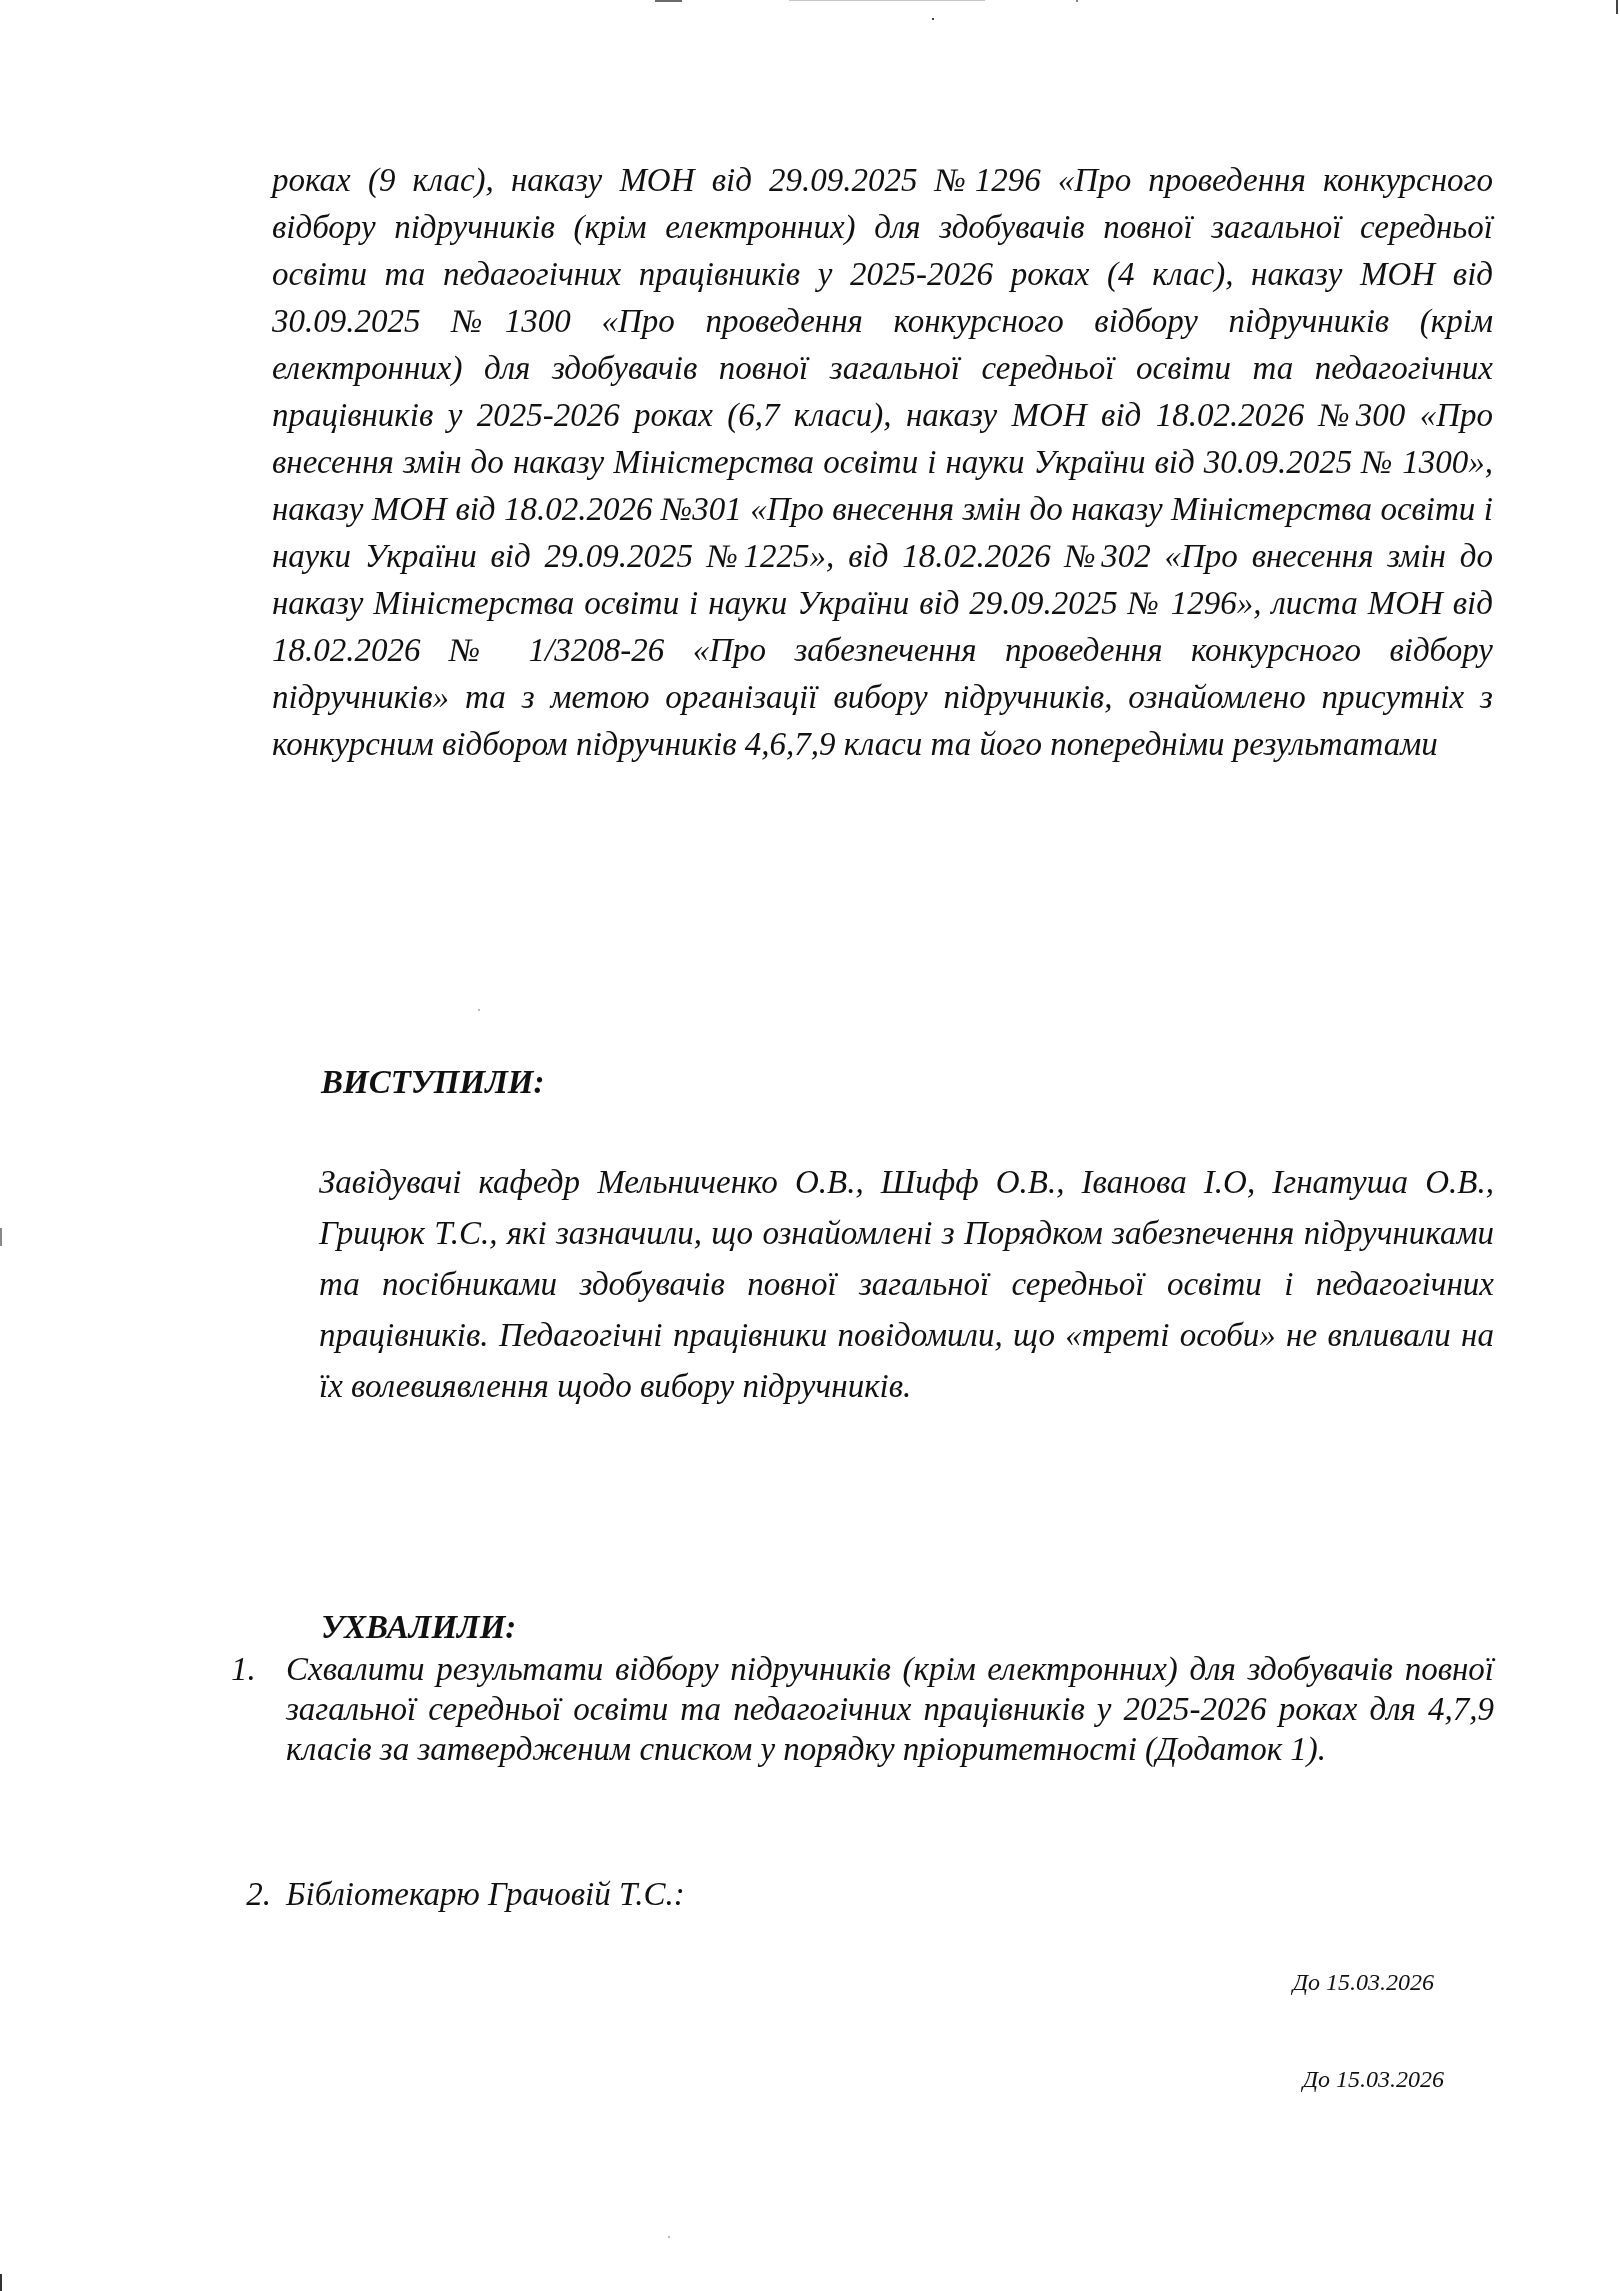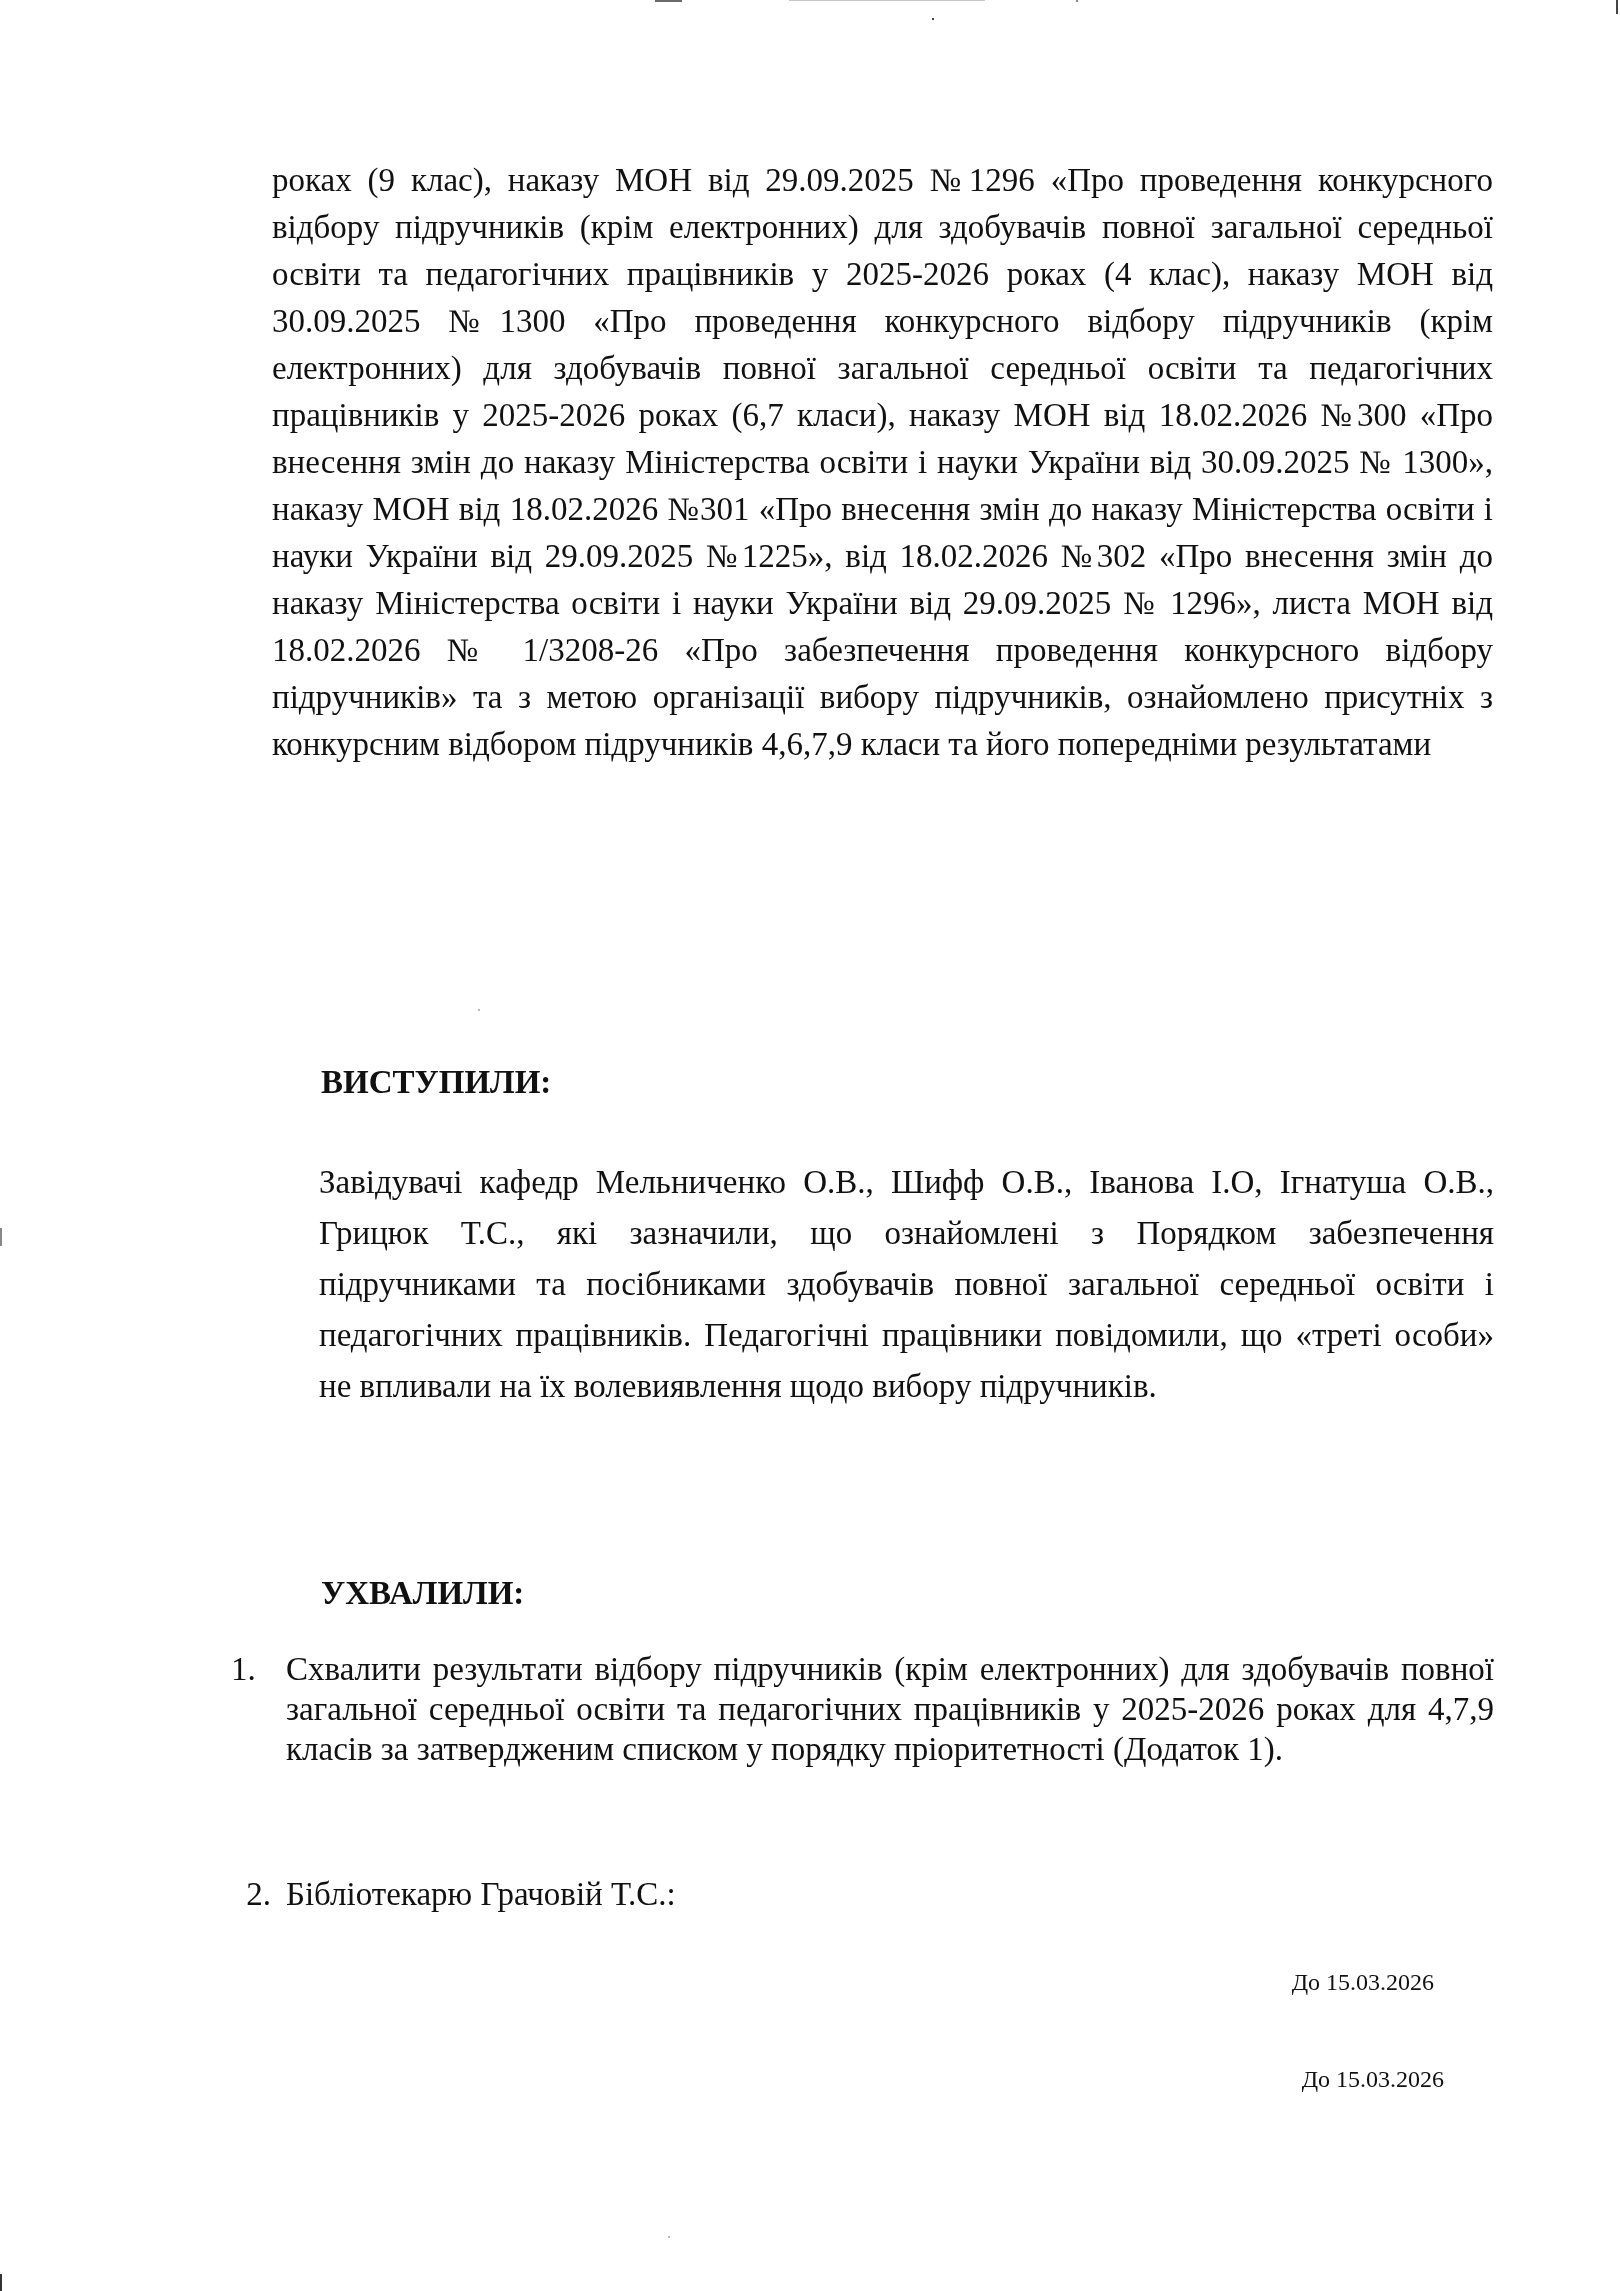--- a/index.html
+++ b/index.html
@@ -13,20 +13,21 @@
       position: relative;
       overflow: hidden;
       font-family: "Liberation Serif", "DejaVu Serif", serif;
       color: #111111;
     }
     .page {
       position: absolute;
       left: 0; top: 0;
       width: 1620px; height: 1898px;
       background: #ffffff;
+      font-style: italic;
     }
     
     .scan-mark { position: absolute; background: #9a9a9a; }
     .scan-mark.top1 { left: 655px; top: 0; width: 27.4px; height: 2px; background:#6a6a6a; }
     .scan-mark.top2 { left: 789px; top: 0; width: 196px; height: 1px; background:#c8c8c8; }
     .scan-mark.top3 { left: 932px; top: 17.6px; width: 2px; height: 2.9px; background:#444; }
     .scan-mark.top4 { left: 1076px; top: 0; width: 2px; height: 2px; background:#888; }
     .scan-mark.right { left: 1616px; top: 0; width: 2px; height: 13.7px; background:#444; }
     .scan-mark.left1 { left: 0; top: 1228px; width: 2px; height: 17.6px; background:#888; }
     .scan-mark.left2 { left: 0; top: 2274px; width: 2px; height: 17.6px; background:#333; }
@@ -47,21 +48,21 @@
       width: 1221px;
     }
     .heading {
       position: absolute;
       font-size: 33px;
       font-weight: bold;
       margin: 0;
       line-height: 39px;
     }
     .heading.spoke { left: 321px; top: 1063px; }
-    .heading.resolved { left: 321px; top: 1574px; }
+    .heading.resolved { left: 321px; top: 1608px; }
 
     .speakers {
       left: 319px;
       top: 1157px;
       width: 1175px;
       line-height: 51px;
     }
 
     .list-item {
       position: absolute;

